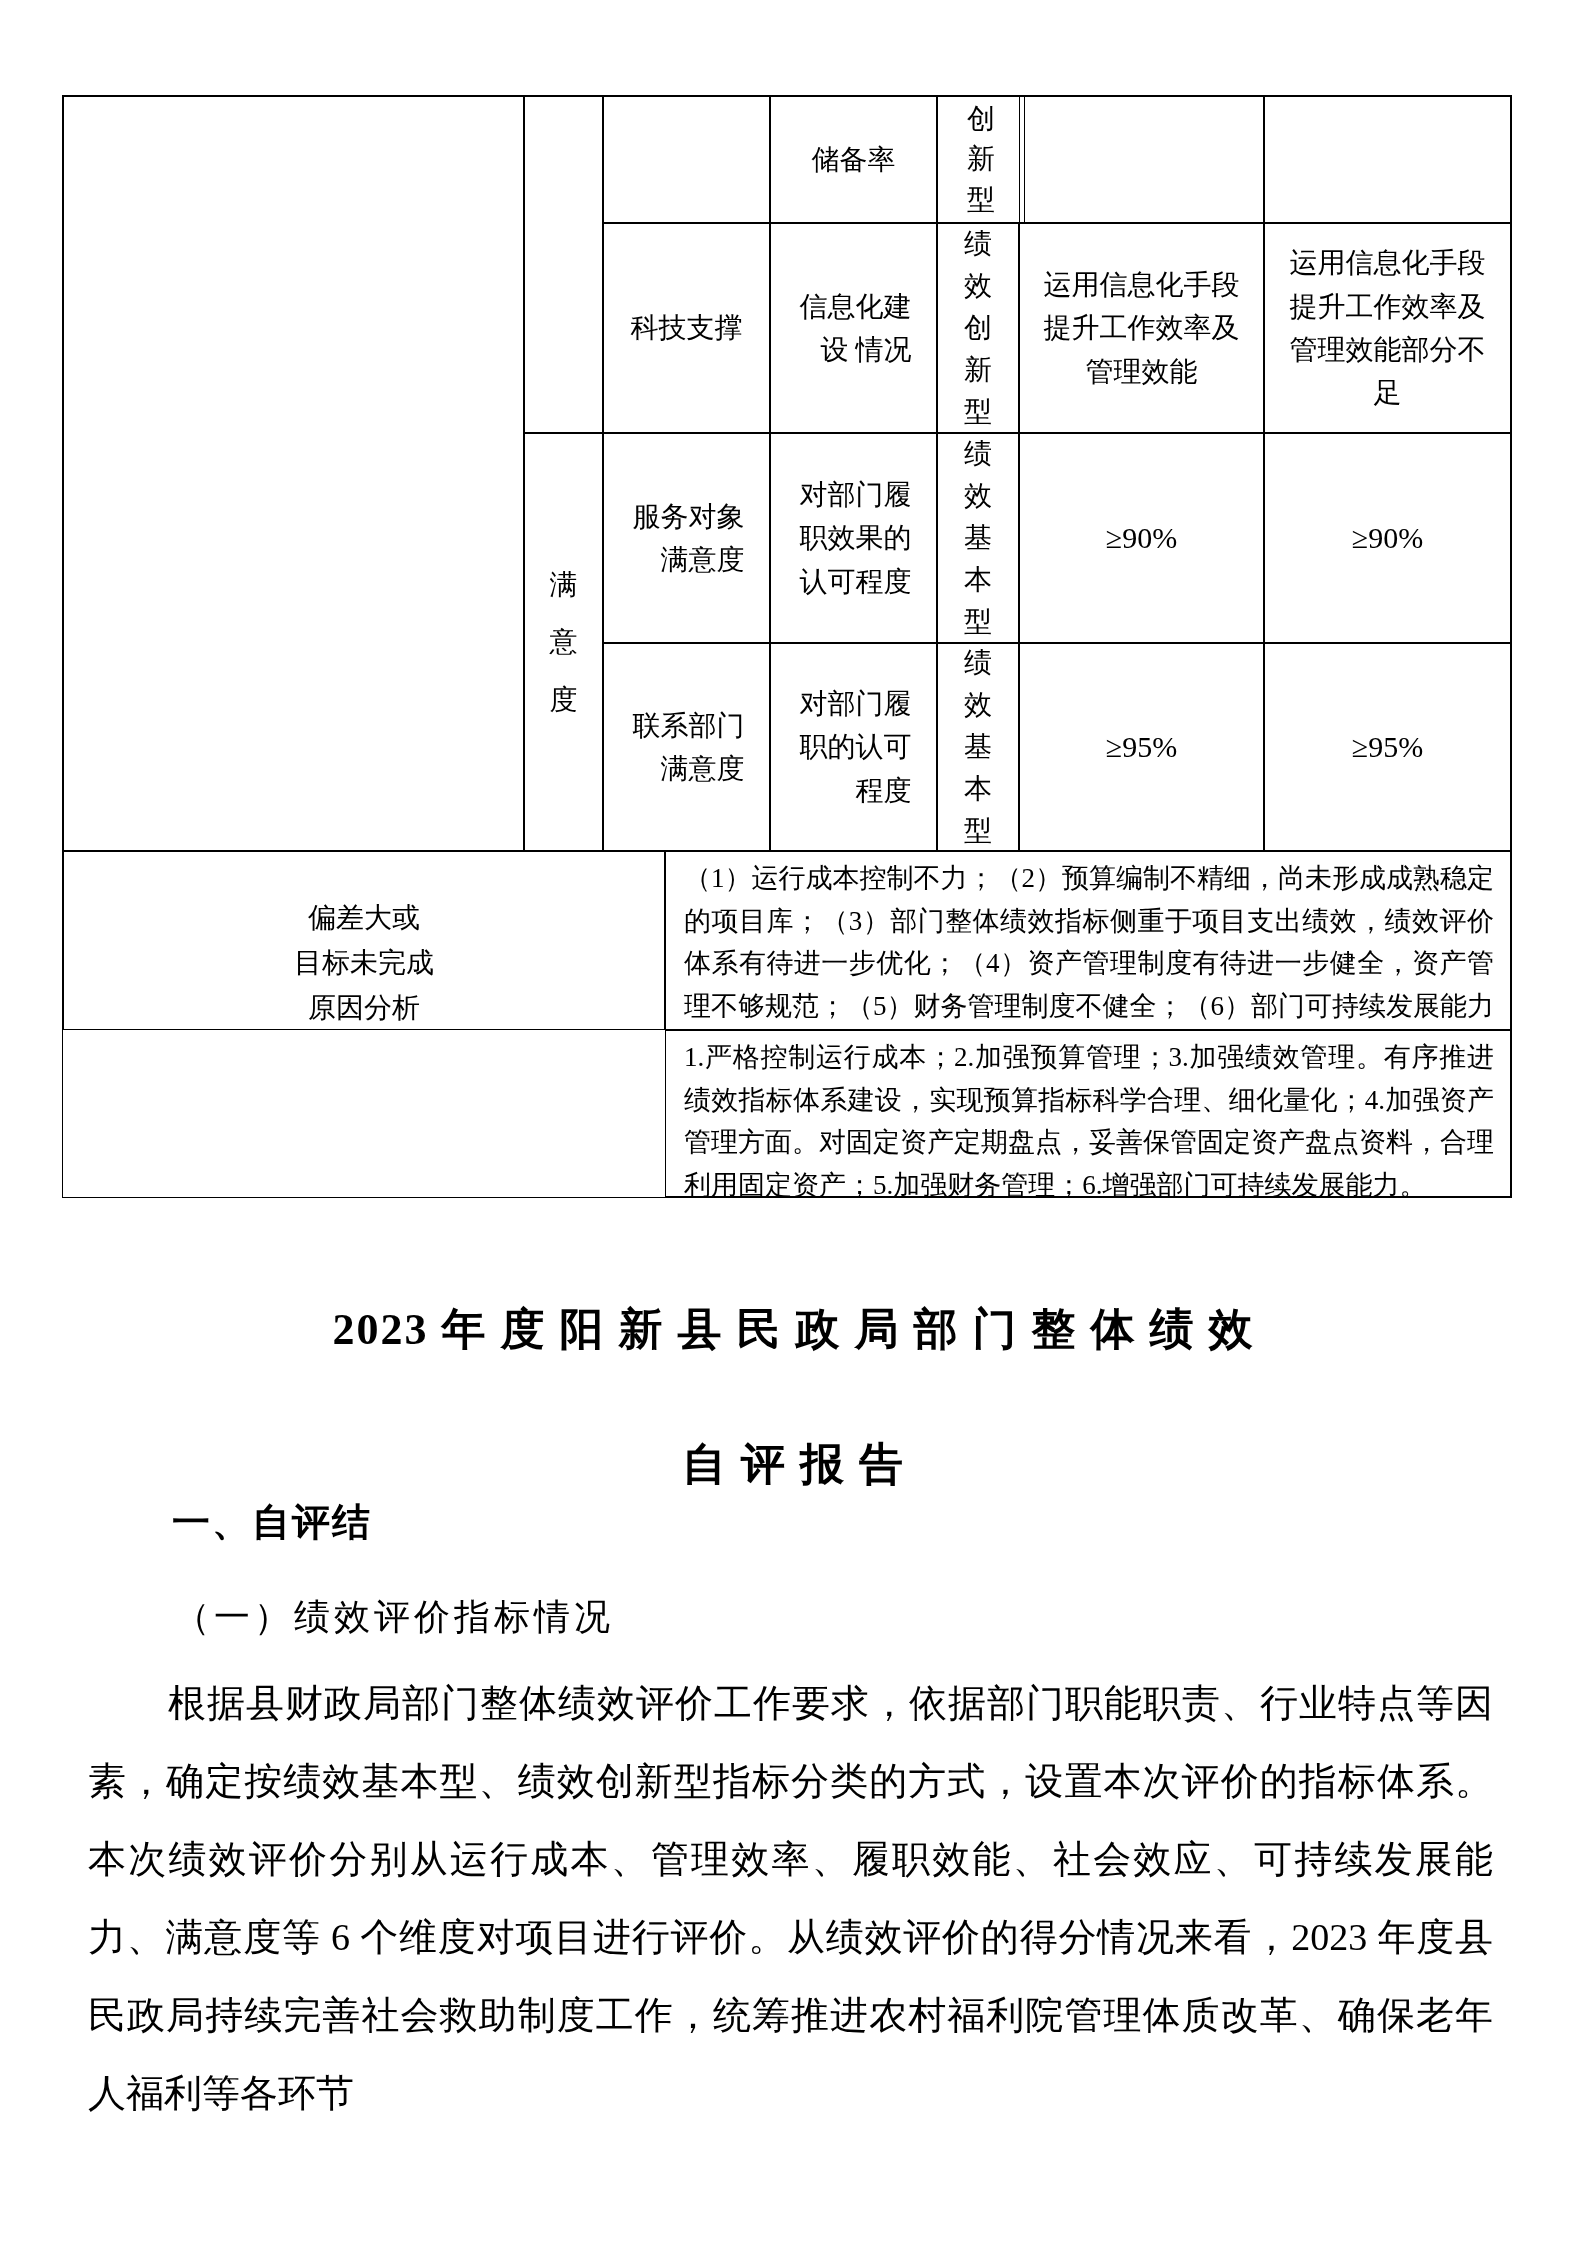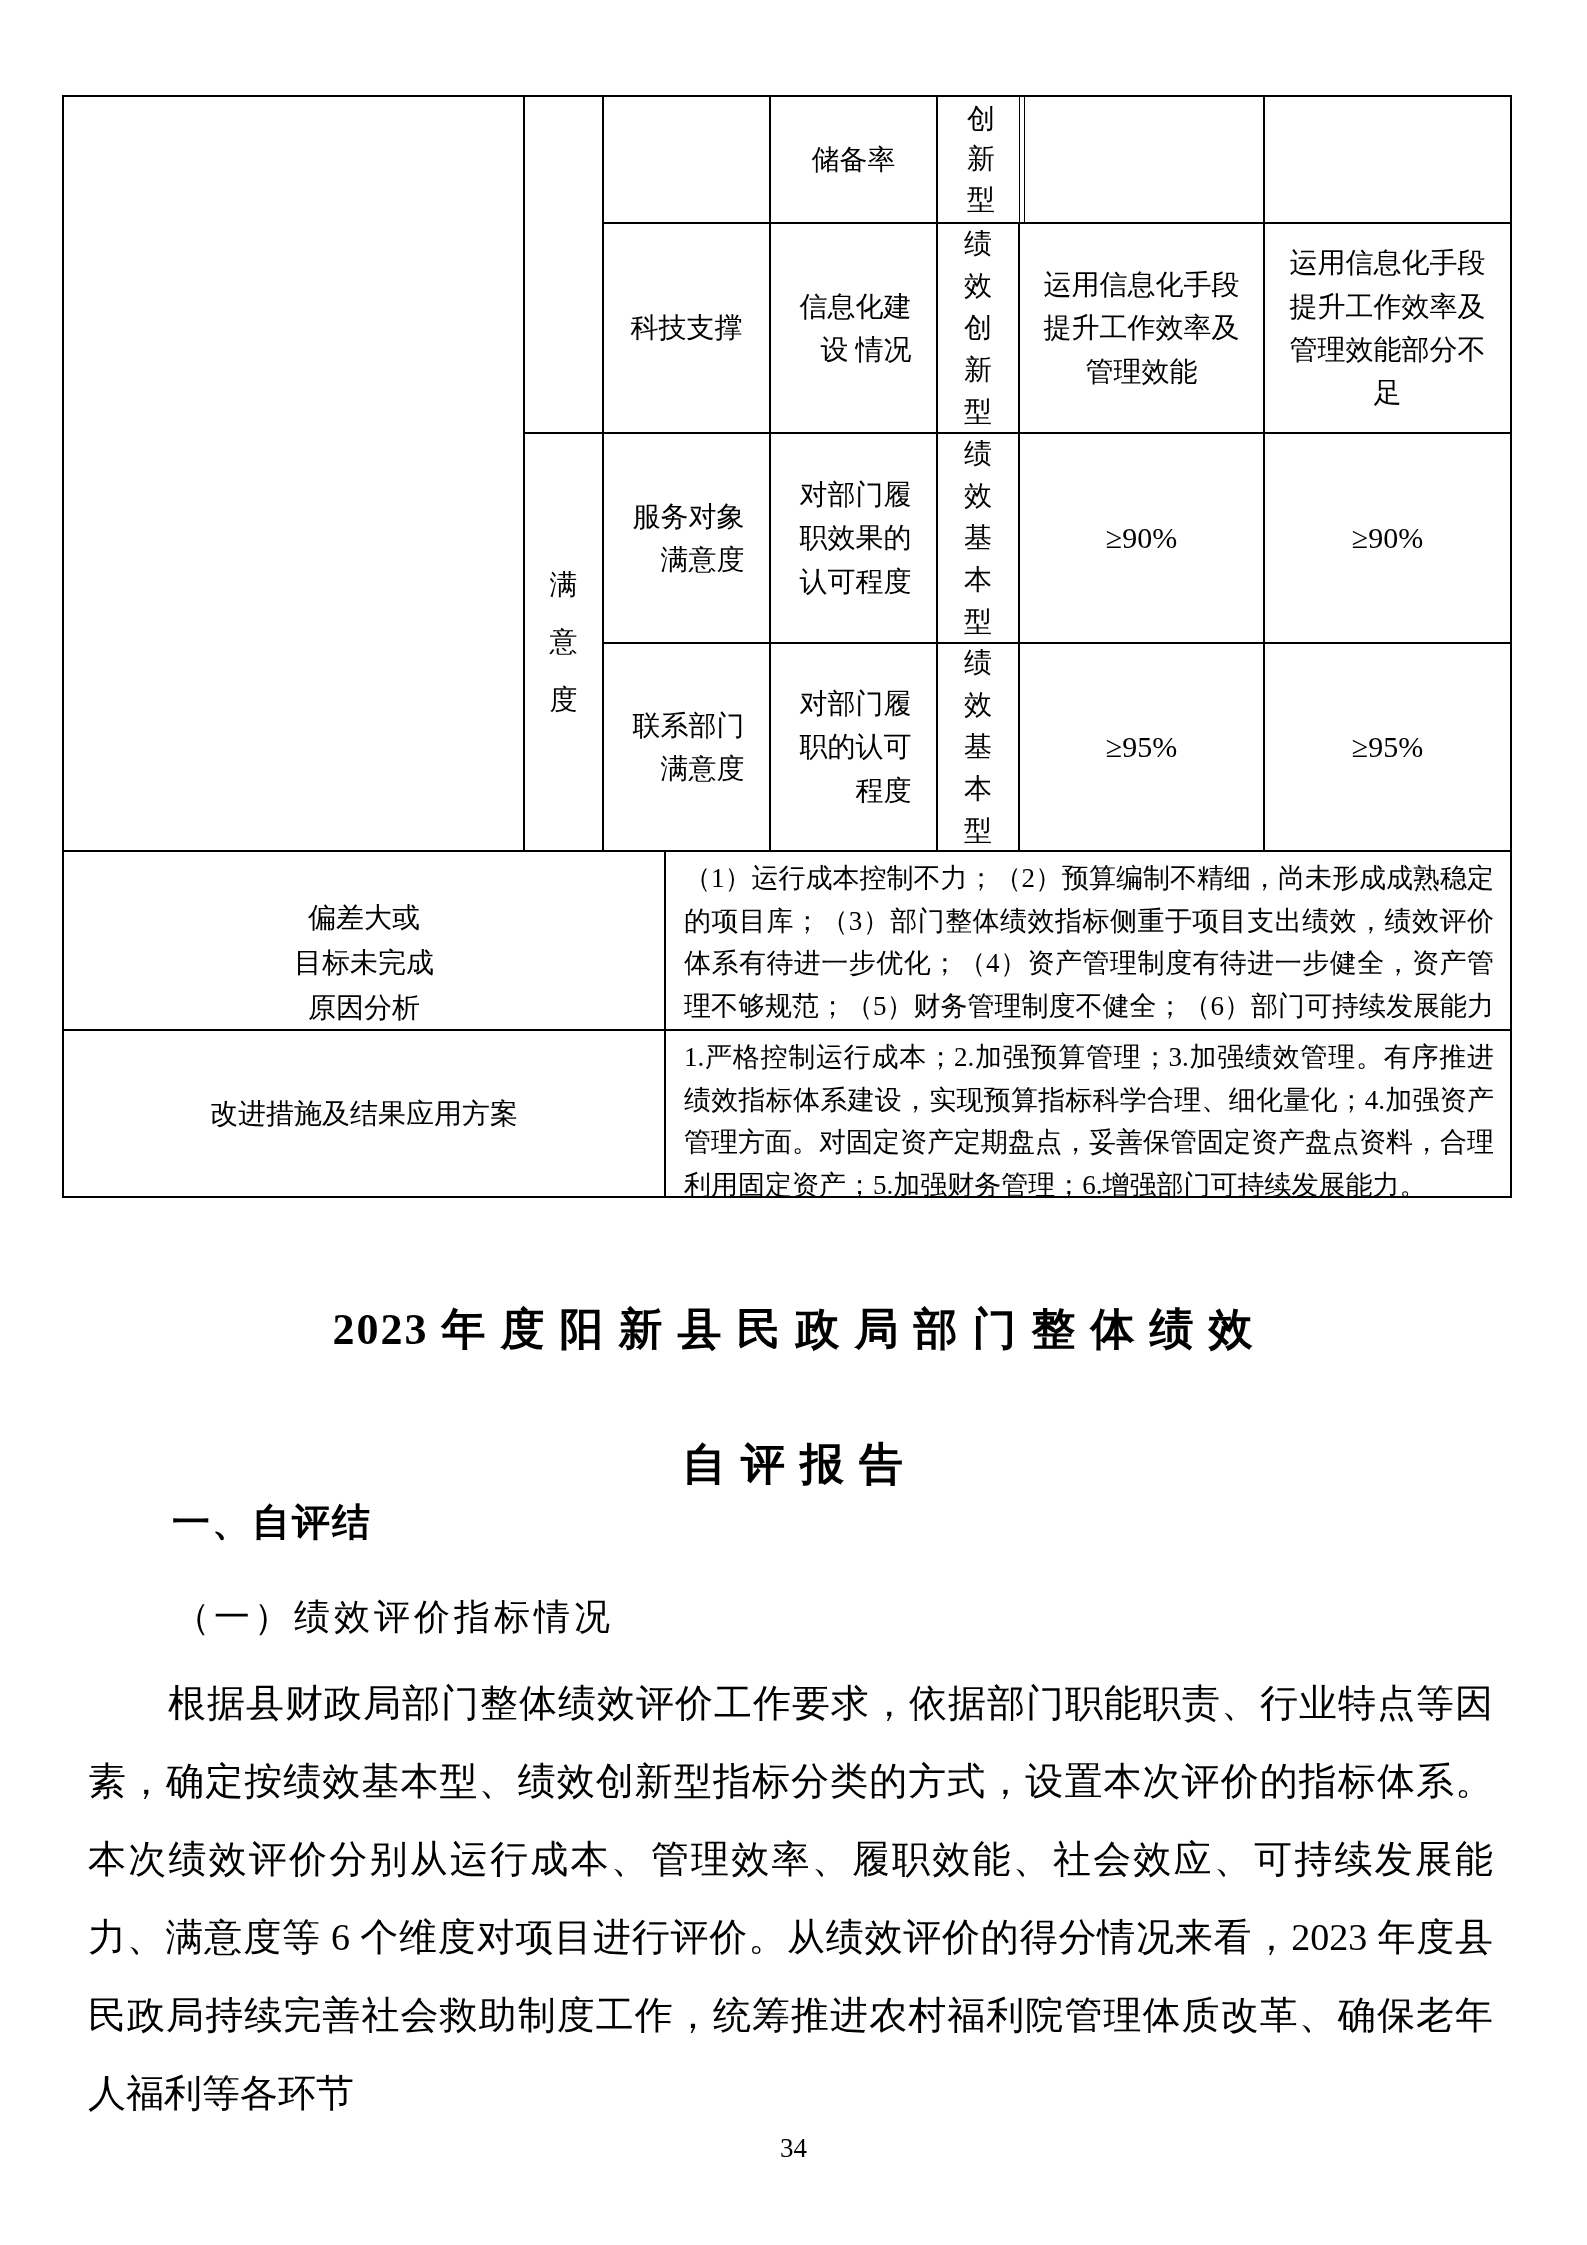--- a/index.html
+++ b/index.html
@@ -144,32 +144,28 @@
 
     <div class="tc" style="left:0;top:755px;width:602px;height:179px;">
       <span class="inner prelines">偏差大或
 目标未完成
 原因分析</span>
     </div>
     <div class="tc longtext" style="left:602px;top:755px;width:846px;height:179px;">
       <span class="inner">（1）运行成本控制不力；（2）预算编制不精细，尚未形成成熟稳定的项目库；（3）部门整体绩效指标侧重于项目支出绩效，绩效评价体系有待进一步优化；（4）资产管理制度有待进一步健全，资产管理不够规范；（5）财务管理制度不健全；（6）部门可持续发展能力不足。</span>
     </div>
 
-    <div class="tc" style="left:0;top:934px;width:602px;height:167px;">
-      <span class="inner">改进措施及结果应用方案</span>
-    </div>
     <div class="tc longtext" style="left:602px;top:934px;width:846px;height:167px;">
       <span class="inner">1.严格控制运行成本；2.加强预算管理；3.加强绩效管理。有序推进绩效指标体系建设，实现预算指标科学合理、细化量化；4.加强资产管理方面。对固定资产定期盘点，妥善保管固定资产盘点资料，合理利用固定资产；5.加强财务管理；6.增强部门可持续发展能力。</span>
     </div>
 
   </div>
 
   <div class="title1">2023 年 度 阳 新 县 民 政 局 部 门 整 体 绩 效</div>
   <div class="title2">自 评 报 告</div>
 
   <div class="h-main">一、自评结</div>
   <div class="h-sub">（一）绩效评价指标情况</div>
 
   <div class="body-para">根据县财政局部门整体绩效评价工作要求，依据部门职能职责、行业特点等因素，确定按绩效基本型、绩效创新型指标分类的方式，设置本次评价的指标体系。本次绩效评价分别从运行成本、管理效率、履职效能、社会效应、可持续发展能力、满意度等 6 个维度对项目进行评价。从绩效评价的得分情况来看，2023 年度县民政局持续完善社会救助制度工作，统筹推进农村福利院管理体质改革、确保老年人福利等各环节</div>
 
-  <div class="page-num">34</div>
 
 </div>
 
 </body></html>

